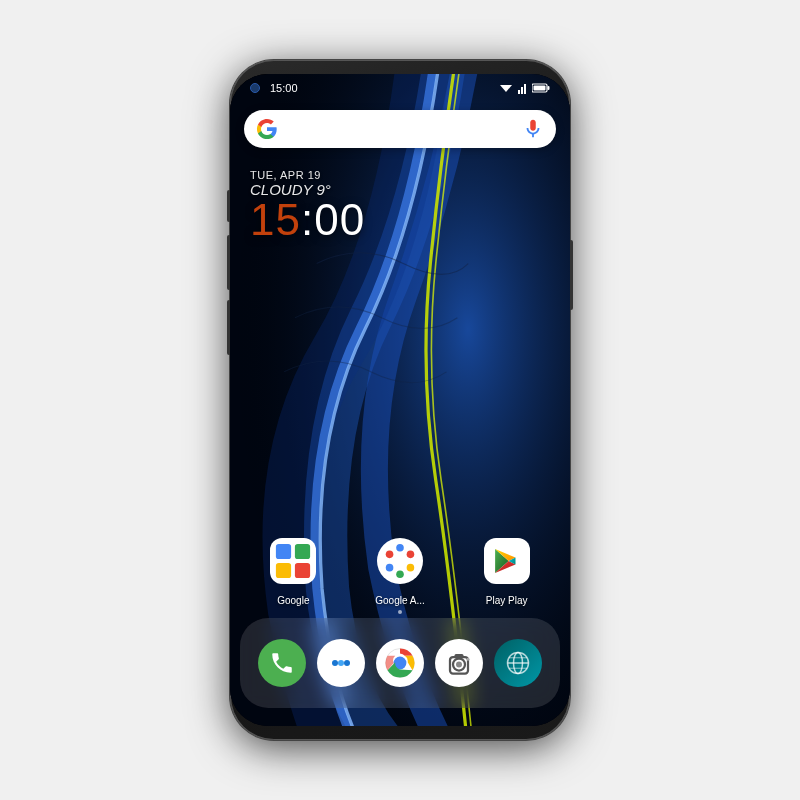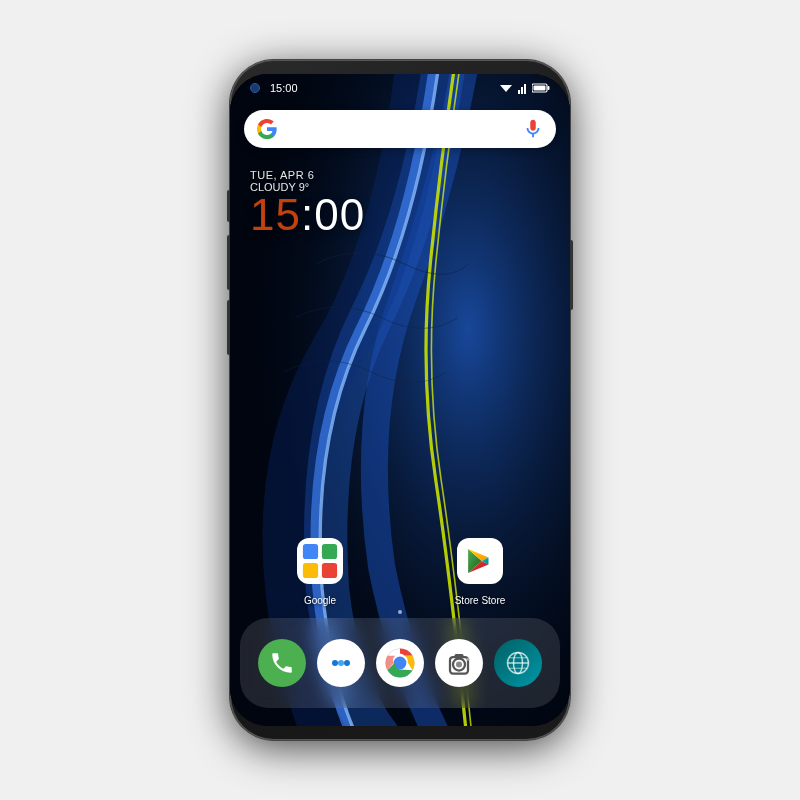--- a/index.html
+++ b/index.html
@@ -179,23 +179,24 @@
       color: #fff;
       font-size: 11px;
       font-weight: 400;
       opacity: 0.9;
       letter-spacing: 0.5px;
       text-shadow: 0 1px 3px rgba(0,0,0,0.8);
     }
 
     .cloudy-text {
       color: #fff;
-      font-size: 11px;
+      font-size: 15px;
       opacity: 0.9;
       text-shadow: 0 1px 3px rgba(0,0,0,0.8);
+      font-style: italic;
     }
 
     .clock-text {
       font-size: 44px;
       font-weight: 300;
       color: #fff;
       letter-spacing: 1px;
       text-shadow: 0 2px 8px rgba(0,0,0,0.6);
       line-height: 1;
     }
@@ -355,21 +356,21 @@
       </svg>
       <div class="search-spacer"></div>
 
       <svg class="mic-icon" viewBox="0 0 24 24">
         <path d="M12 14c1.66 0 3-1.34 3-3V5c0-1.66-1.34-3-3-3S9 3.34 9 5v6c0 1.66 1.34 3 3 3z" fill="#EA4335"></path>
         <path d="M17 11c0 2.76-2.24 5-5 5s-5-2.24-5-5H5c0 3.53 2.61 6.43 6 6.92V21h2v-3.08c3.39-.49 6-3.39 6-6.92h-2z" fill="#4285F4"></path>
       </svg>
     </div>
 
     <div class="date-section">
-      <div class="date-text">TUE, APR 6</div>
+      <div class="date-text">TUE, APR 19</div>
       <div class="cloudy-text">CLOUDY 9°</div>
       <div class="clock-text">
         <span class="clock-red">15</span><span>:</span><span>00</span>
       </div>
     </div>
 
     <div class="apps-row">
 
       <div class="app-item">
         <div class="app-icon" style="background:#fff; padding:4px;">
@@ -377,20 +378,35 @@
             <rect x="2" y="2" width="16" height="16" rx="3" fill="#4285F4"></rect>
             <rect x="22" y="2" width="16" height="16" rx="3" fill="#34A853"></rect>
             <rect x="2" y="22" width="16" height="16" rx="3" fill="#FBBC05"></rect>
             <rect x="22" y="22" width="16" height="16" rx="3" fill="#EA4335"></rect>
           </svg>
         </div>
         <span class="app-label">Google</span>
       </div>
 
 
+      <div class="app-item">
+        <div class="app-icon" style="background:#fff; border-radius:50%; width:46px; height:46px; display:flex; align-items:center; justify-content:center;">
+          <svg viewBox="0 0 40 40" width="38" height="38">
+            <circle cx="20" cy="20" r="18" fill="#fff"></circle>
+
+            <circle cx="20" cy="6" r="4" fill="#4285F4"></circle>
+            <circle cx="31" cy="13" r="4" fill="#EA4335"></circle>
+            <circle cx="31" cy="27" r="4" fill="#FBBC05"></circle>
+            <circle cx="20" cy="34" r="4" fill="#34A853"></circle>
+            <circle cx="9" cy="27" r="4" fill="#4285F4"></circle>
+            <circle cx="9" cy="13" r="4" fill="#EA4335"></circle>
+          </svg>
+        </div>
+        <span class="app-label">Google A...</span>
+      </div>
 
       <div class="app-item">
         <div class="app-icon" style="background:#fff; border-radius:12px; width:46px; height:46px; display:flex; align-items:center; justify-content:center;">
           <svg viewBox="0 0 40 40" width="34" height="34">
             <defs>
               <linearGradient id="ps1" x1="0%" y1="0%" x2="100%" y2="100%">
                 <stop offset="0%" stop-color="#00BCD4"></stop>
                 <stop offset="100%" stop-color="#00897B"></stop>
               </linearGradient>
               <linearGradient id="ps2" x1="0%" y1="0%" x2="100%" y2="100%">
@@ -405,21 +421,21 @@
                 <stop offset="0%" stop-color="#4CAF50"></stop>
                 <stop offset="100%" stop-color="#1B5E20"></stop>
               </linearGradient>
             </defs>
             <path d="M6 6 L22 20 L6 34 Z" fill="url(#ps4)"></path>
             <path d="M6 6 L22 20 L30 16 Z" fill="url(#ps2)"></path>
             <path d="M6 34 L22 20 L30 24 Z" fill="url(#ps3)"></path>
             <path d="M30 16 L22 20 L30 24 Z" fill="url(#ps1)"></path>
           </svg>
         </div>
-        <span class="app-label">Store Store</span>
+        <span class="app-label">Play Play</span>
       </div>
 
     </div>
 
     <div class="dot-indicator"></div>
 
     <div class="dock">
 
       <div class="dock-item" style="background:#4CAF50;">
         <svg viewBox="0 0 24 24" width="26" height="26">

